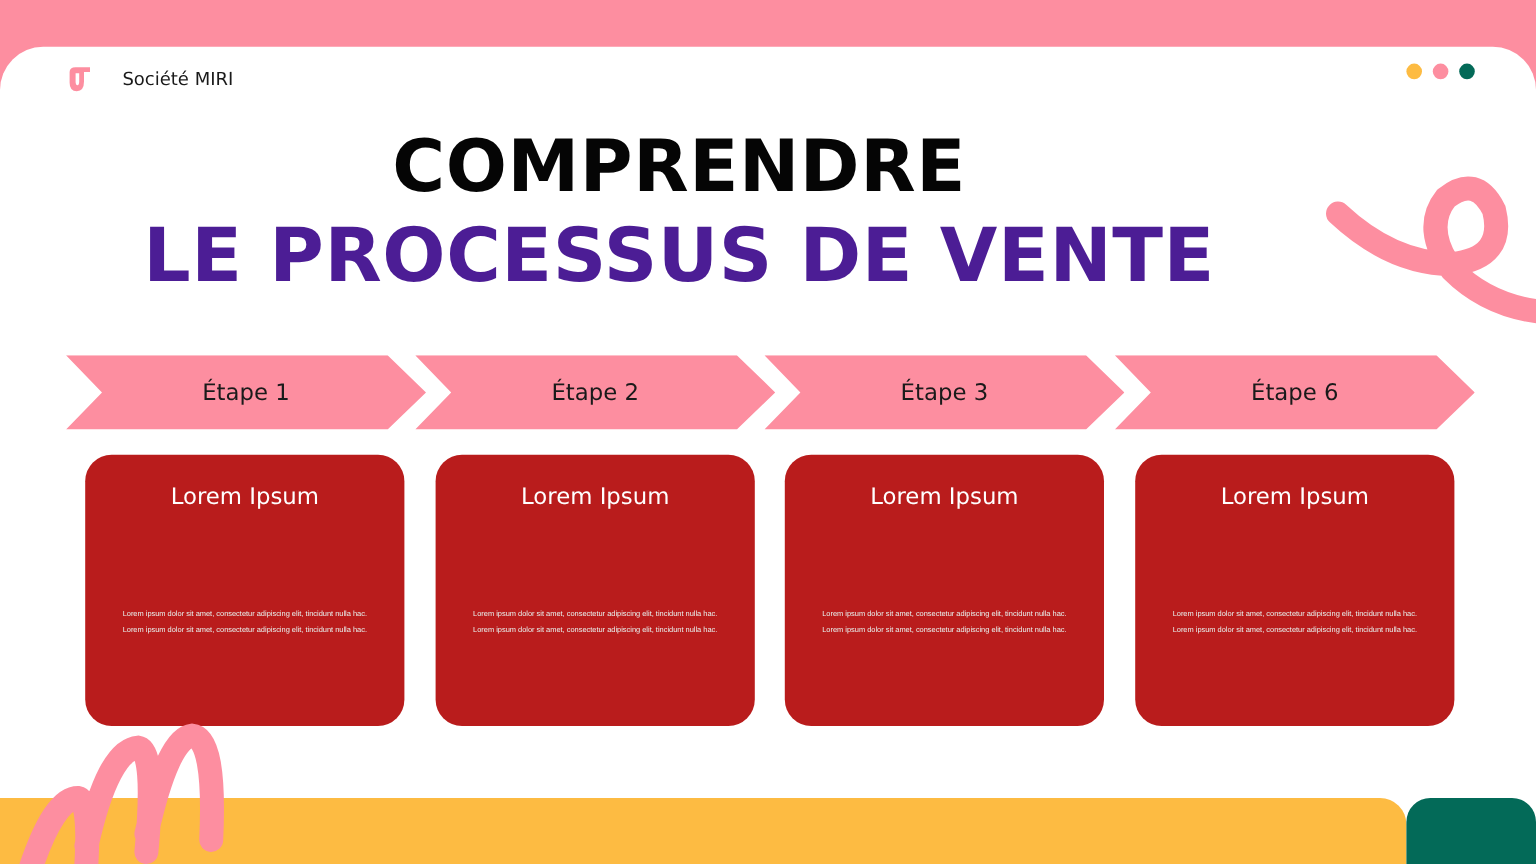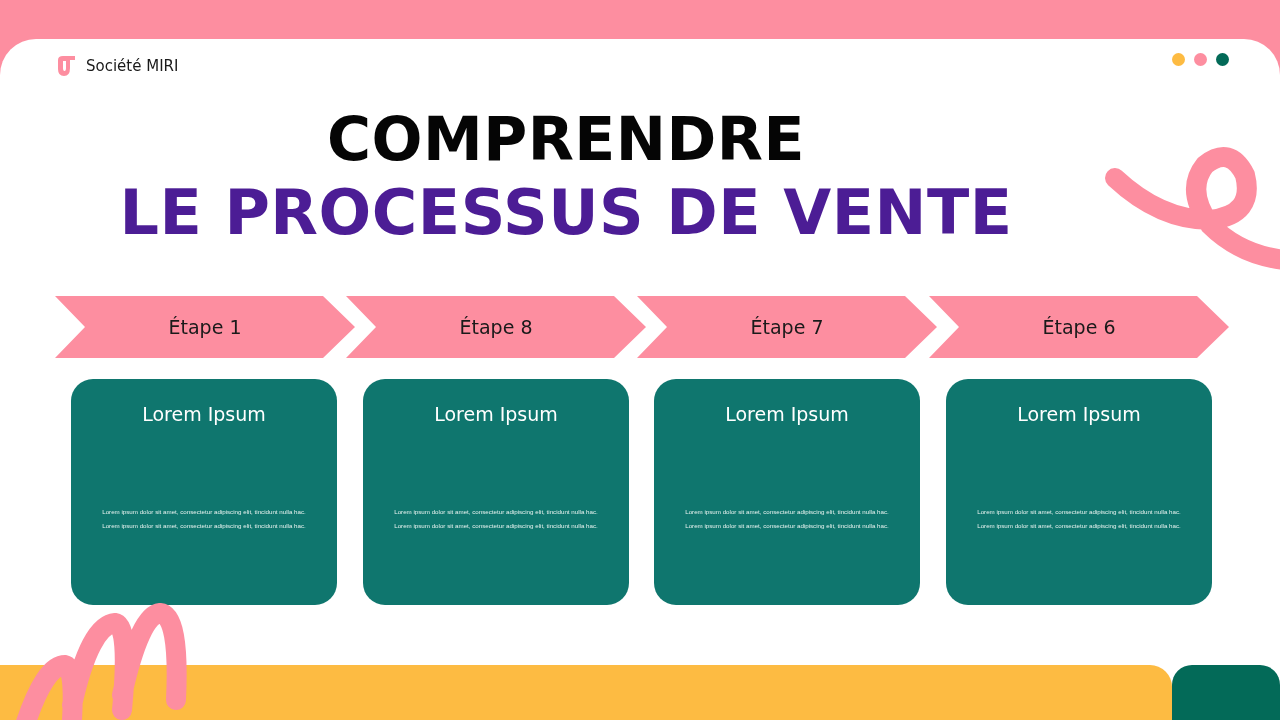--- a/index.html
+++ b/index.html
@@ -1,29 +1,29 @@
 <!DOCTYPE html>
 <html><head>
 <meta charset="utf-8">
 <style>
   html, body { margin:0; padding:0; }
   body { width:1280px; height:720px; position:relative; overflow:hidden; background:#fd8ea0; font-family:"Liberation Sans", sans-serif; }
   .sheet { position:absolute; left:0; top:39px; width:1280px; height:700px; background:#ffffff; border-radius:36px 36px 0 0; }
-  .brand { position:absolute; left:54px; top:54px; display:flex; align-items:center; gap:8px; }
+  .brand { position:absolute; left:54px; top:54px; display:flex; align-items:center; gap:24px; }
   .brand-logo { width:24px; height:24px; }
   .brand-name { font-family:"DejaVu Sans", sans-serif; font-size:15px; color:#1a1a1a; }
   .dots { position:absolute; left:1172px; top:53px; display:flex; gap:9px; }
   .dot { width:13px; height:13px; border-radius:50%; }
   .title { position:absolute; left:0; width:1132px; text-align:center; font-family:"DejaVu Sans", sans-serif; font-weight:bold; letter-spacing:0.5px; }
   .title-1 { top:104px; font-size:60px; color:#050505; }
   .title-2 { top:176px; font-size:62px; color:#4c1d95; }
   .chev { position:absolute; top:296px; width:300px; height:62px; }
   .chev svg { position:absolute; left:0; top:0; }
   .chev-label { position:absolute; left:0; top:0; width:300px; height:62px; line-height:62px; text-align:center; font-family:"DejaVu Sans", sans-serif; font-size:19px; color:#1a1a1a; }
-  .card { position:absolute; top:379px; width:266px; height:226px; background:#0f766e; border-radius:22px; color:#fff; }
+  .card { position:absolute; top:379px; width:266px; height:226px; background:#b91c1c; border-radius:22px; color:#fff; }
   .card-title { position:absolute; top:24px; left:0; width:100%; text-align:center; font-family:"DejaVu Sans", sans-serif; font-size:19px; font-weight:500; }
   .card-body { position:absolute; top:126px; left:0; width:100%; text-align:center; font-size:6.2px; line-height:14px; color:#e8f3f0; }
   .deco { position:absolute; }
   .footer-yellow { position:absolute; left:0; top:665px; width:1172px; height:60px; background:#fdbb42; border-radius:0 22px 0 0; }
   .footer-green { position:absolute; left:1172px; top:665px; width:108px; height:60px; background:#036a58; border-radius:20px 20px 0 0; }
 </style>
 </head>
 <body>
 
 <div class="sheet"></div>
@@ -56,27 +56,27 @@
 <div class="chev" style="left:55px">
   <svg width="300" height="62" viewBox="0 0 300 62">
       <polygon points="0,0 268,0 300,31 268,62 0,62 30,31" fill="#fd8ea0"></polygon>
     </svg>
   <div class="chev-label">Étape 1</div>
 </div>
 <div class="chev" style="left:346px">
   <svg width="300" height="62" viewBox="0 0 300 62">
       <polygon points="0,0 268,0 300,31 268,62 0,62 30,31" fill="#fd8ea0"></polygon>
     </svg>
-  <div class="chev-label">Étape 8</div>
+  <div class="chev-label">Étape 2</div>
 </div>
 <div class="chev" style="left:637px">
   <svg width="300" height="62" viewBox="0 0 300 62">
       <polygon points="0,0 268,0 300,31 268,62 0,62 30,31" fill="#fd8ea0"></polygon>
     </svg>
-  <div class="chev-label">Étape 7</div>
+  <div class="chev-label">Étape 3</div>
 </div>
 <div class="chev" style="left:929px">
   <svg width="300" height="62" viewBox="0 0 300 62">
       <polygon points="0,0 268,0 300,31 268,62 0,62 30,31" fill="#fd8ea0"></polygon>
     </svg>
   <div class="chev-label">Étape 6</div>
 </div>
 
 <div class="card" style="left:71px">
   <div class="card-title">Lorem Ipsum</div>

